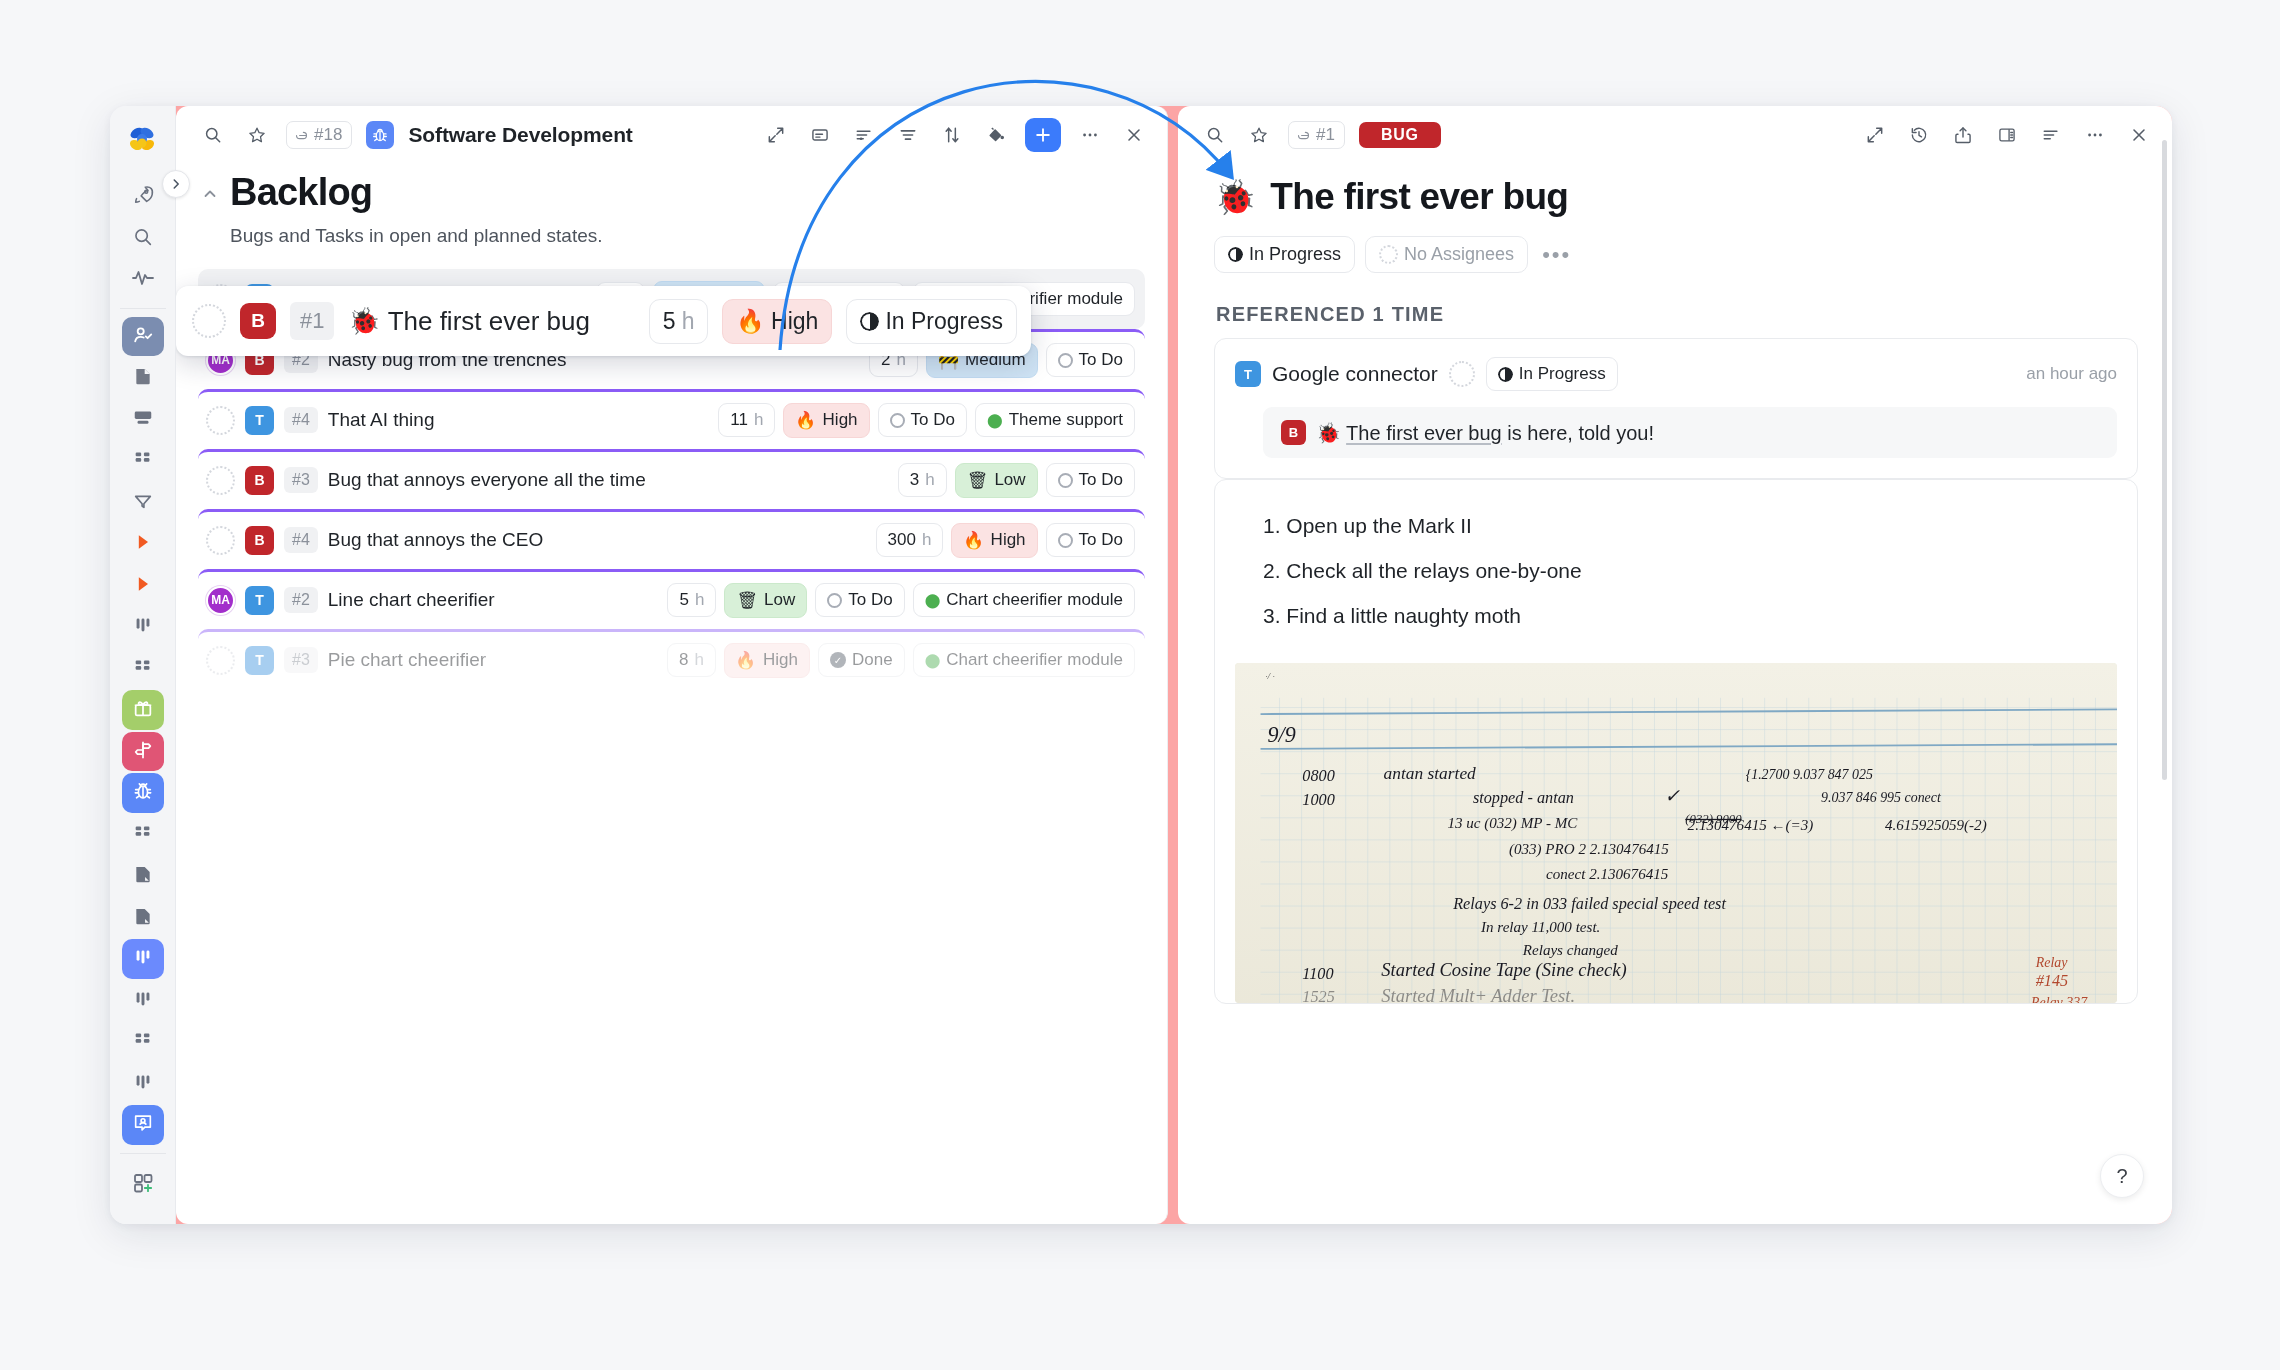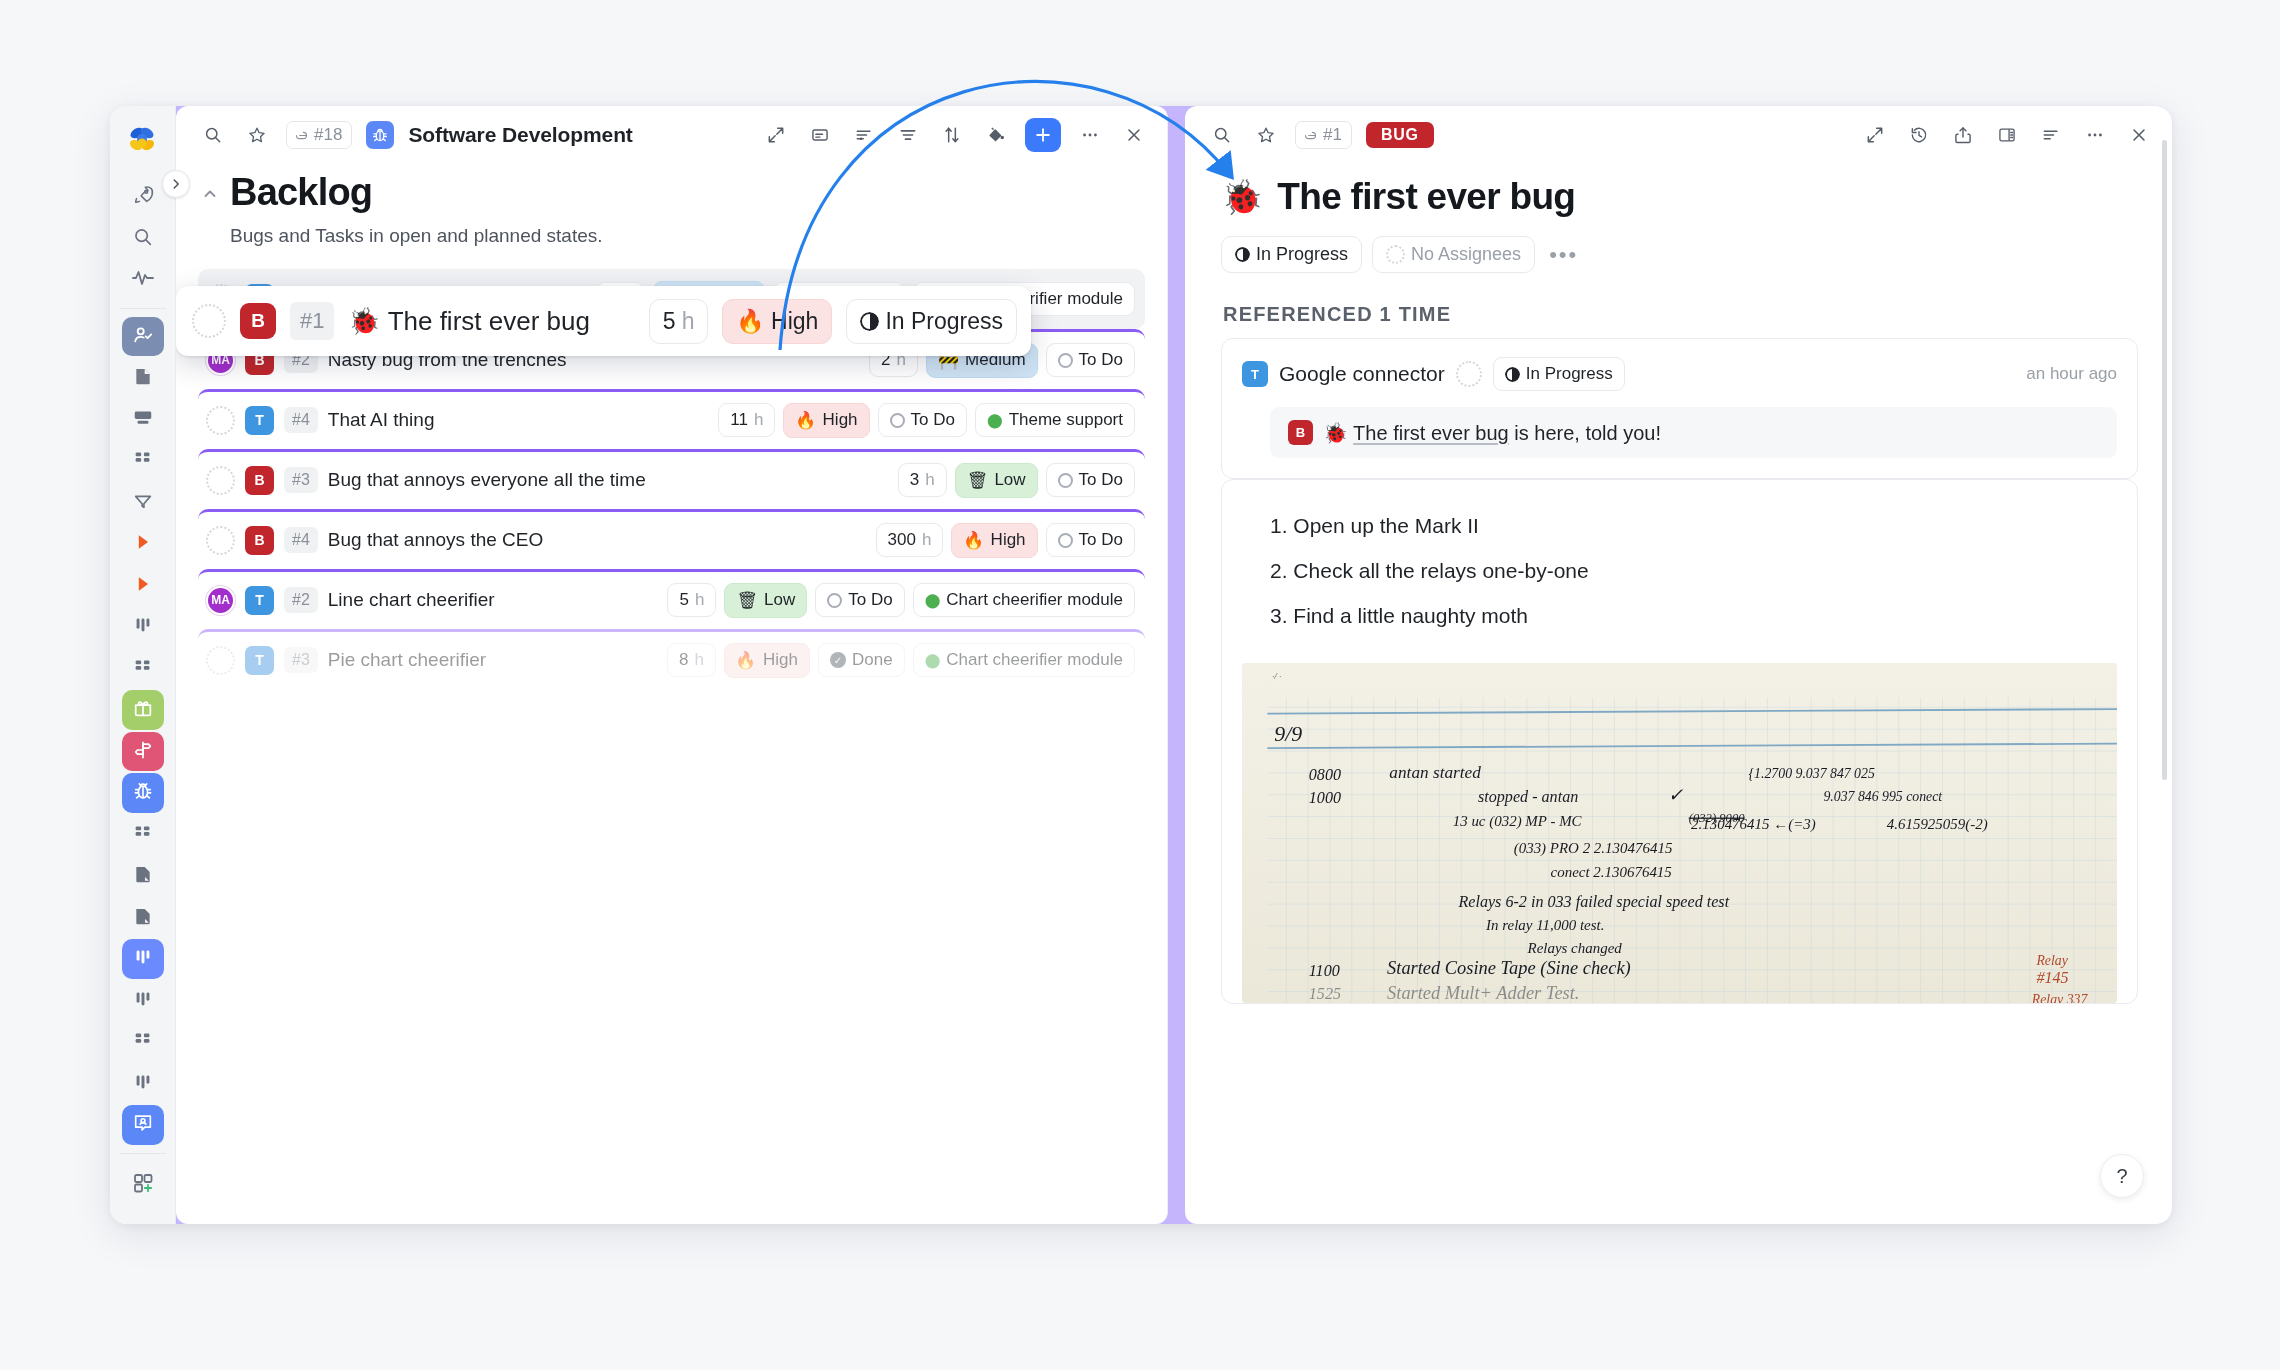--- a/index.html
+++ b/index.html
@@ -48,21 +48,21 @@
   .collapse-btn{
     position:absolute; left:52px; top:64px;
     width:28px;height:28px;border-radius:50%;
     background:#fff;border:1px solid #e4e6ea;
     display:flex;align-items:center;justify-content:center;
     box-shadow:0 1px 3px rgba(0,0,0,.09);
     color:#4b5563; z-index: 6; cursor:pointer;
   }
 
   
-  .panes { flex:1; display:flex; padding: 0; gap: 17px; background:#c4b5fd;}
+  .panes { flex:1; display:flex; padding: 0; gap: 10px; background:#fca5a5;}
   .pane {
     background:#fff;
     border-radius: 12px;
     margin: 0;
     display:flex; flex-direction:column;
     overflow:hidden;
     position:relative;
   }
   .pane-left { width: 992px; flex:0 0 992px; border-right:1px solid #eceef1;}
   .pane-right { flex:1; }
@@ -85,21 +85,21 @@
     padding:3px 9px 3px 7px; font-size:17px; color:#8b919b;
   }
   .sq-icon{
     width:28px;height:28px;border-radius:7px;
     display:flex;align-items:center;justify-content:center;
     font-size:17px; flex:0 0 auto;
   }
   .proj-title{font-size:21px;color:#1f2328;font-weight:600;letter-spacing:-.1px;}
   .bug-badge{
     background:#c0262b;color:#fff;font-size:16px;font-weight:700;
-    letter-spacing:.7px;border-radius:7px;padding:4px 15px;
+    letter-spacing:.7px;border-radius:7px;padding:4px 22px;
   }
   .plus-btn{
     width:36px;height:34px;border-radius:9px;background:#3b7bfb;color:#fff;
     display:flex;align-items:center;justify-content:center;cursor:pointer;
   }
 
   
   .pane-body{flex:1; overflow:hidden; padding: 0 22px;}
   .group-head{display:flex;align-items:flex-start;gap:12px;padding: 6px 0 0 4px;}
   .chev{color:#8b919b;font-size:15px;padding-top:16px;user-select:none;cursor:pointer;}

